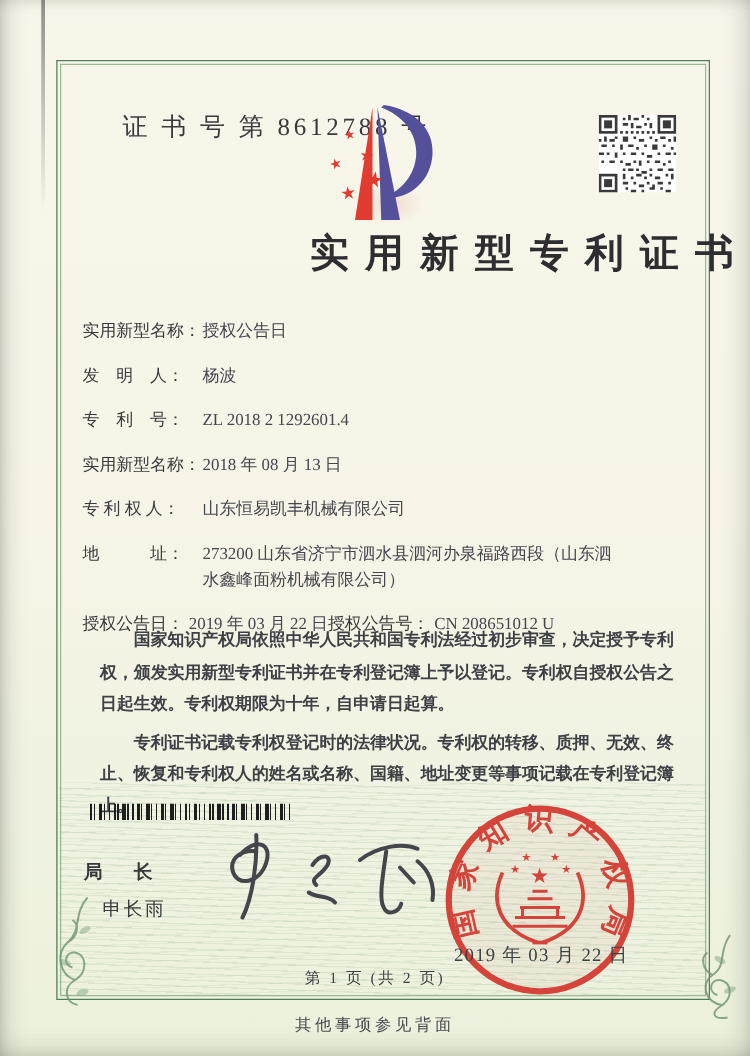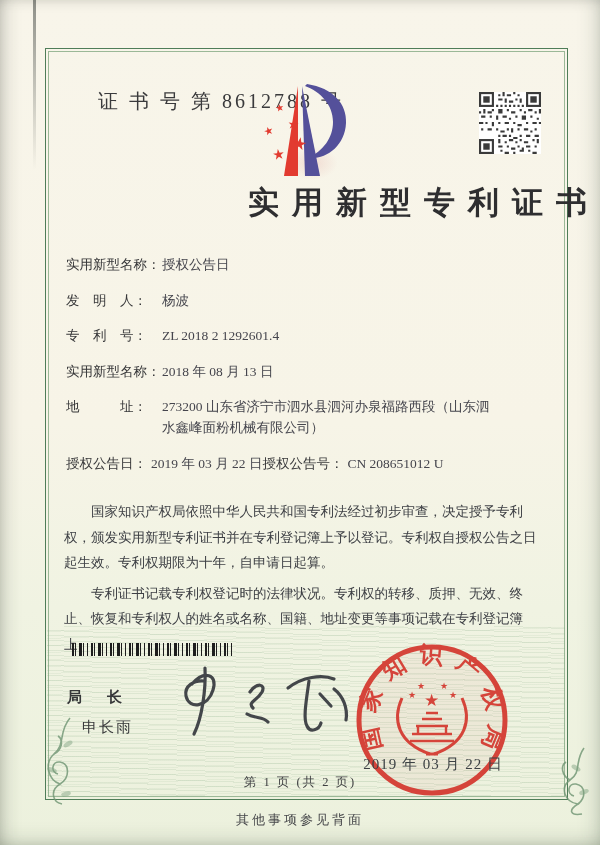--- a/index.html
+++ b/index.html
@@ -31,21 +31,21 @@
     font-size:31px;font-weight:600;letter-spacing:13px;text-indent:13px;color:#2e2e30;}
   .fields{position:absolute;left:66px;top:254px;width:478px;font-size:13.5px;color:#424248;}
   .row{margin-bottom:14.5px;line-height:21px;}
   .lbl{display:inline-block;min-width:96px;color:#38383a;white-space:nowrap;vertical-align:top;}
   .val{color:#45454d;}
   .val-wrap{display:inline-block;width:336px;vertical-align:top;}
   .grant-row{display:flex;margin-top:2px;}
   .grant-no{white-space:nowrap;}
   .grant-row .lbl{min-width:auto;margin-right:4px;}
   .paras{position:absolute;left:64px;top:499px;width:480px;}
-  .paras p{margin:0 0 5px 0;text-indent:2em;font-size:13.5px;line-height:25.5px;color:#3e4045;}
+  .paras p{margin:0 0 5px 16px;text-indent:2em;font-size:13.5px;line-height:25.5px;color:#3e4045;font-weight:bold;}
   .barcode{position:absolute;left:72px;top:643px;width:160px;height:13px;
     background:repeating-linear-gradient(90deg,
       #1e1e1e 0 2px,transparent 2px 3px,#1e1e1e 3px 4px,transparent 4px 7px,
       #1e1e1e 7px 10px,transparent 10px 11px,#1e1e1e 11px 12px,transparent 12px 15px,
       #1e1e1e 15px 16px,transparent 16px 19px);}
   .signer-title{position:absolute;left:67px;top:688px;font-size:15px;letter-spacing:5px;color:#37383a;font-weight:bold;}
   .signer-name{position:absolute;left:82px;top:718px;font-size:15px;letter-spacing:2px;color:#37383a;}
   .signature{position:absolute;left:162px;top:662px;}
   .seal{position:absolute;left:352px;top:640px;width:160px;height:160px;}
   .seal-date{position:absolute;left:348px;top:755px;width:170px;text-align:center;
@@ -105,20 +105,23 @@
       <span class="lbl">实用新型名称：</span><span class="val">授权公告日</span>
     </div>
     <div class="row">
       <span class="lbl">发　明　人：</span><span class="val">杨波</span>
     </div>
     <div class="row">
       <span class="lbl">专　利　号：</span><span class="val">ZL 2018 2 1292601.4</span>
     </div>
     <div class="row">
       <span class="lbl">实用新型名称：</span><span class="val">2018 年 08 月 13 日</span>
+    </div>
+    <div class="row">
+      <span class="lbl">专 利 权 人：</span><span class="val">山东恒易凯丰机械有限公司</span>
     </div>
     <div class="row">
       <span class="lbl">地　　　址：</span><span class="val val-wrap">273200 山东省济宁市泗水县泗河办泉福路西段（山东泗水鑫峰面粉机械有限公司）</span>
     </div>
     <div class="row grant-row">
       <span class="lbl">授权公告日：</span>
         <span class="val">2019 年 03 月 22 日</span>
       <span class="lbl grant-no">授权公告号：</span>
         <span class="val">CN 208651012 U</span>
     </div>

